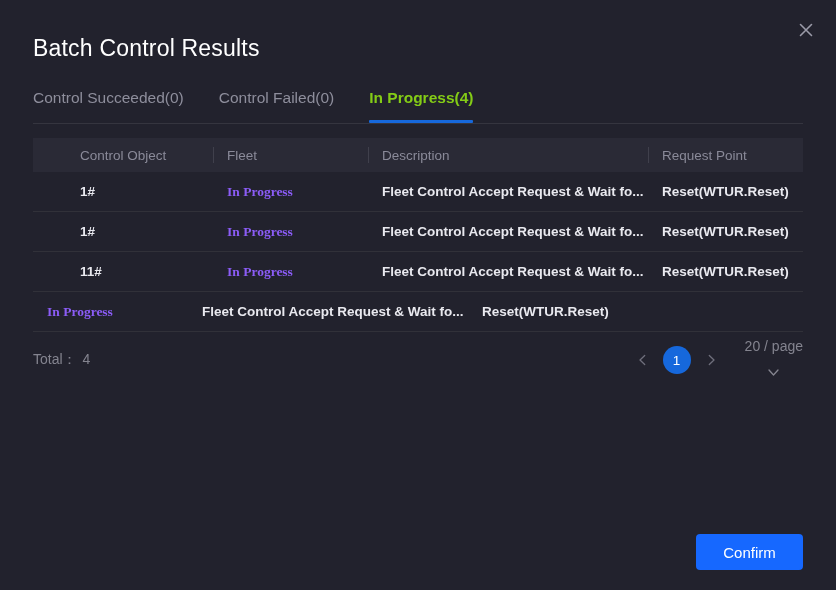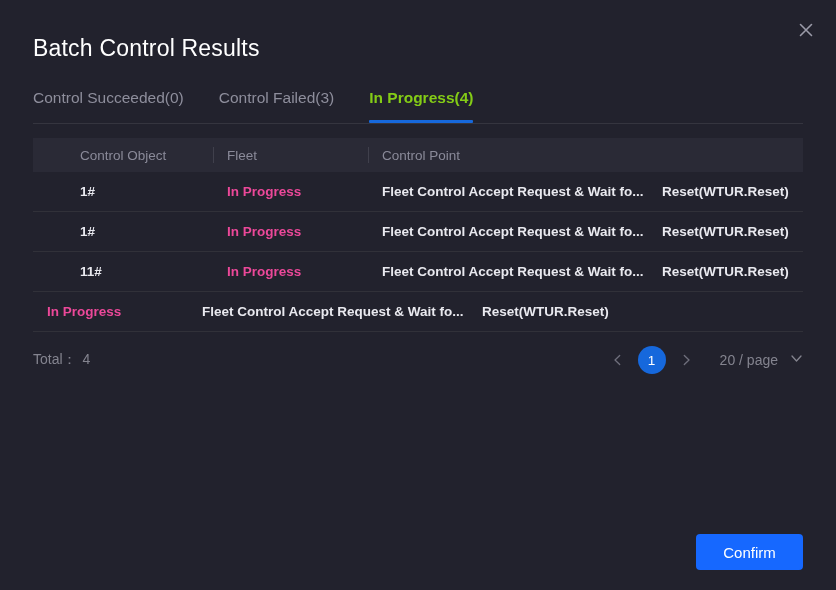--- a/index.html
+++ b/index.html
@@ -138,21 +138,21 @@
   .td {
     font-size: 13.5px;
     font-weight: 700;
     color: #e9e9ef;
     box-sizing: border-box;
     padding-left: 14px;
     white-space: nowrap;
     overflow: hidden;
     text-overflow: ellipsis;
   }
-  .td.status { color: #ec4899; }
+  .td.status { color: #8b5cf6; font-family: Liberation Serif, serif; }
   .td.obj { padding-left: 47px; }
 
   
   .pager {
     position: absolute;
     left: 33px;
     top: 344px;
     width: 770px;
     height: 32px;
     display: flex;
@@ -195,20 +195,21 @@
   }
   .pg-size {
     margin-left: 14px;
     display: flex;
     align-items: center;
     gap: 12px;
     color: #84848f;
     font-size: 14px;
     cursor: pointer;
     user-select: none;
+    flex-direction: column;
   }
   .chev {
     display: inline-block;
     color: #84848f;
   }
 
   
   .confirm-btn {
     position: absolute;
     right: 33px;
@@ -236,30 +237,31 @@
     <svg width="18" height="18" viewBox="0 0 18 18" aria-hidden="true">
       <path d="M3.5 3.5 L14.5 14.5 M14.5 3.5 L3.5 14.5" stroke="#9a9aa8" stroke-width="1.6" stroke-linecap="round" fill="none"></path>
     </svg>
   </div>
 
   <div class="dialog-title">Batch Control Results</div>
 
   <div class="tabs">
     <div class="tabs-inner">
       <div class="tab">Control Succeeded(0)</div>
-      <div class="tab">Control Failed(3)</div>
+      <div class="tab">Control Failed(0)</div>
       <div class="tab active">In Progress(4)</div>
     </div>
   </div>
 
   <div class="table">
     <div class="thead">
       <div class="th col-0">Control Object</div>
       <div class="th col-1">Fleet</div>
-      <div class="th col-3">Control Point</div>
+      <div class="th col-2">Description</div>
+      <div class="th col-3">Request Point</div>
     </div>
 
     <div class="tr">
       <div class="td obj col-0">1#</div>
       <div class="td status col-1">In Progress</div>
       <div class="td col-2">Fleet Control Accept Request &amp; Wait fo...</div>
       <div class="td col-3">Reset(WTUR.Reset)</div>
     </div>
 
     <div class="tr">

